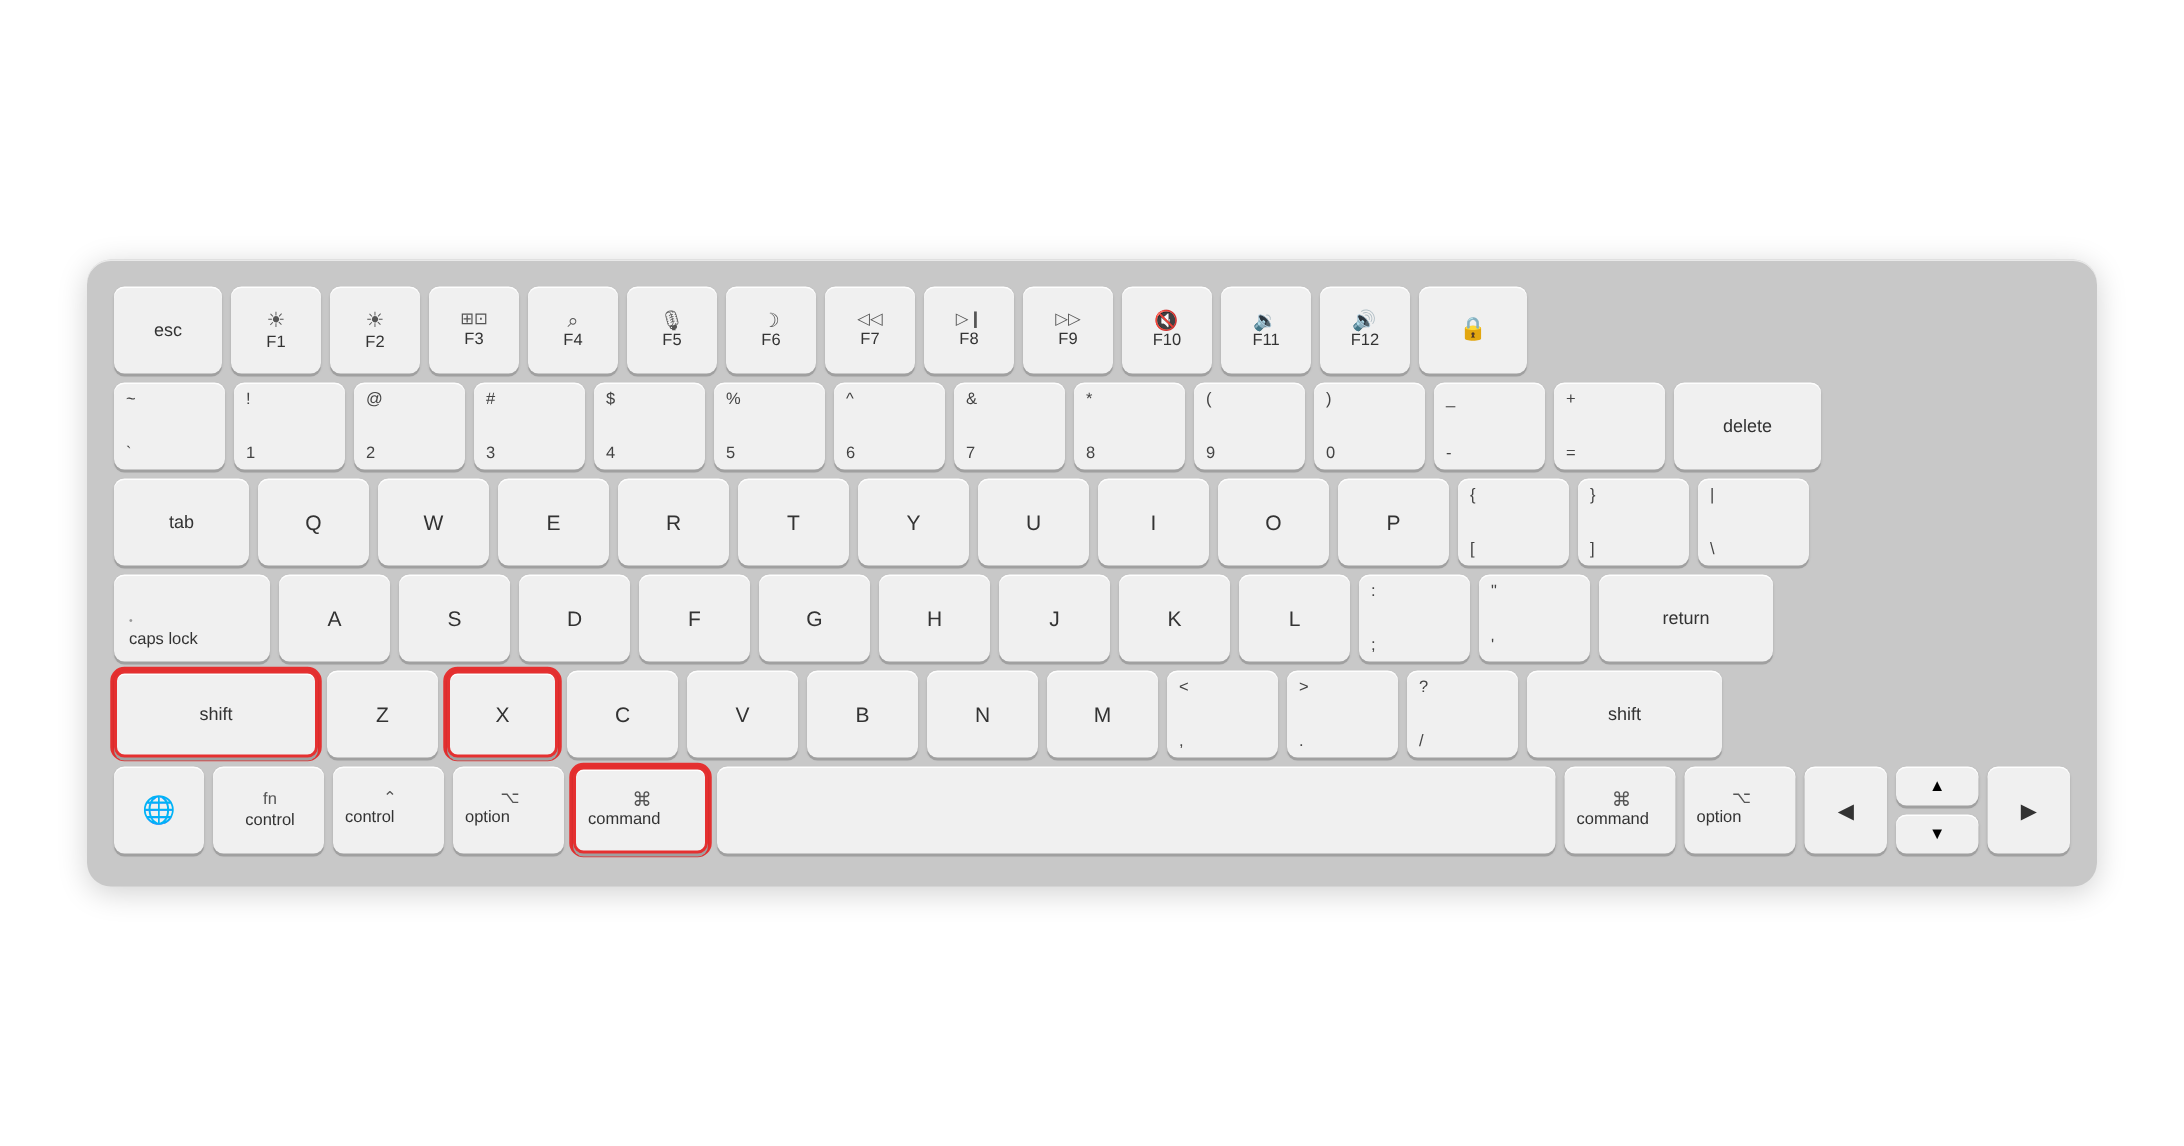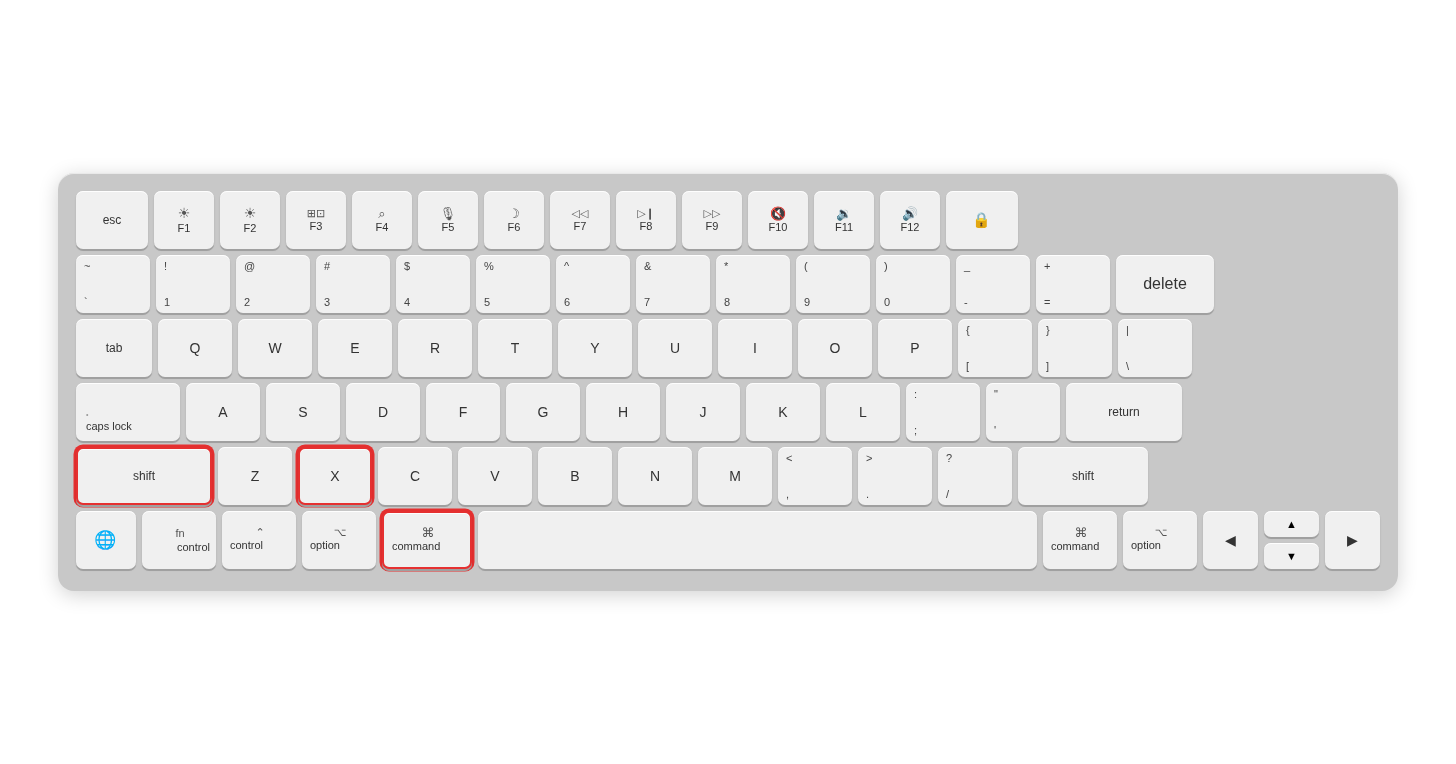--- a/index.html
+++ b/index.html
@@ -63,21 +63,21 @@
     .key .main-label {
       font-size: 14px;
       color: #333;
       font-weight: 400;
       text-align: center;
     }
 
     
     .w-esc    { width: 72px; }
     .w-fn     { width: 60px; }
-    .w-tab    { width: 76px; }
+    .w-tab    { width: 90px; }
     .w-caps   { width: 104px; justify-content: flex-end; }
     .w-shift-l { width: 136px; }
     .w-shift-r { width: 130px; }
     .w-ctrl   { width: 74px; }
     .w-opt    { width: 74px; }
     .w-cmd-l  { width: 90px; }
     .w-space  { flex: 1; }
     .w-cmd-r  { width: 74px; }
     .w-opt-r  { width: 74px; }
     .w-return { width: 116px; }
@@ -222,21 +222,21 @@
     </div>
     <div class="key w-std key-double">
       <span class="top-sym">_</span>
       <span class="bot-sym">-</span>
     </div>
     <div class="key w-std key-double">
       <span class="top-sym">+</span>
       <span class="bot-sym">=</span>
     </div>
     <div class="key w-delete">
-      <span class="main-label" style="font-size:16px;">delete</span>
+      <span class="main-label" style="font-size:12px;">delete</span>
     </div>
   </div>
 
   <div class="key-row">
     <div class="key w-tab">
       <span class="main-label" style="font-size:12px;">tab</span>
     </div>
     <div class="key w-std">
       <span class="main-label">Q</span>
     </div>
@@ -365,21 +365,21 @@
     </div>
     <div class="key w-shift-r">
       <span class="main-label" style="font-size:12px;">shift</span>
     </div>
   </div>
 
   <div class="key-row">
     <div class="key w-globe">
       <span style="font-size:18px;">🌐</span>
     </div>
-    <div class="key w-ctrl" style="align-items:flex-end; padding-left:8px; padding-bottom:3px;">
+    <div class="key w-ctrl" style="align-items:center; padding-left:8px; padding-bottom:3px;">
       <span class="top-label" style="font-size:11px; align-self:center;">fn</span>
       <span class="bottom-label">control</span>
     </div>
     <div class="key w-ctrl" style="align-items:flex-start; padding-left:8px; padding-bottom:6px;">
       <span class="top-label" style="font-size:11px; align-self:center;">⌃</span>
       <span class="bottom-label">control</span>
     </div>
     <div class="key w-opt" style="align-items:flex-start; padding-left:8px; padding-bottom:6px;">
       <span class="top-label" style="font-size:11px; align-self:center;">⌥</span>
       <span class="bottom-label">option</span>

